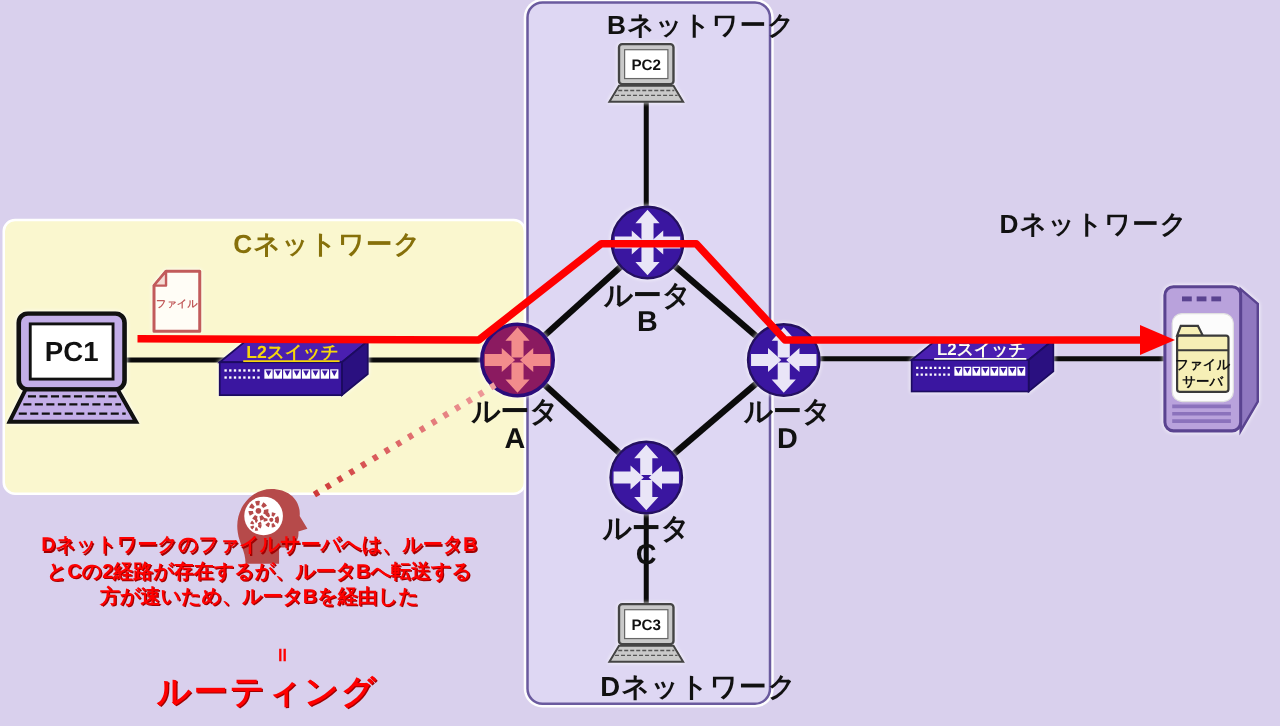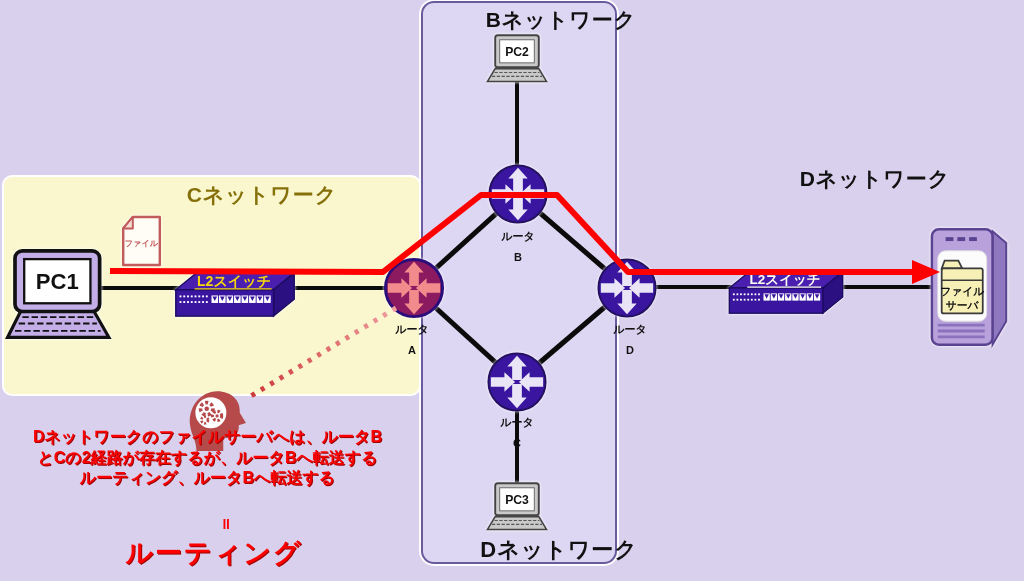--- a/index.html
+++ b/index.html
@@ -21,21 +21,21 @@
   }
   svg.layer{left:0;top:0;width:1024px;height:581px;}
   .device{filter:drop-shadow(0 0 1.5px #ffffff);}
   
   .lbl{position:absolute;text-align:center;font-weight:bold;color:#111111;}
   .net-lbl{font-size:21px;letter-spacing:1px;margin-left:42px;}
   .net-a-lbl{left:60px;top:181px;width:320px;color:#86700a;}
   .net-b-lbl{left:419px;top:6px;width:200px;}
   .net-c-lbl{left:417px;top:535px;width:200px;font-size:22px;}
   .net-d-lbl{left:733px;top:165px;width:200px;}
-  .router-lbl{width:100px;font-size:11px;line-height:21px;}
+  .router-lbl{width:100px;font-size:23px;line-height:21px;}
   .router-a-lbl{left:362px;top:319px;}
   .router-b-lbl{left:468px;top:226px;}
   .router-c-lbl{left:467px;top:412px;}
   .router-d-lbl{left:580px;top:319px;}
   .annot{
     left:5px;top:427px;width:405px;
     font-size:16px;line-height:20.5px;color:#ff0000;
     text-shadow:1px 1px 0 #a00000;
   }
   .equals{
@@ -304,20 +304,20 @@
     <div>C</div>
   </div>
   <div class="lbl router-lbl router-d-lbl">
     <div>ルータ</div>
     <div>D</div>
   </div>
 
   <div class="lbl annot">
     <div>Dネットワークのファイルサーバへは、ルータB</div>
     <div>とCの2経路が存在するが、ルータBへ転送する</div>
-    <div>ルーティング、ルータBへ転送する</div>
+    <div>方が速いため、ルータBを経由した</div>
   </div>
   <div class="lbl equals">
     <span>＝</span>
   </div>
   <div class="lbl keyword">ルーティング</div>
 
 </div>
 
 </body></html>

